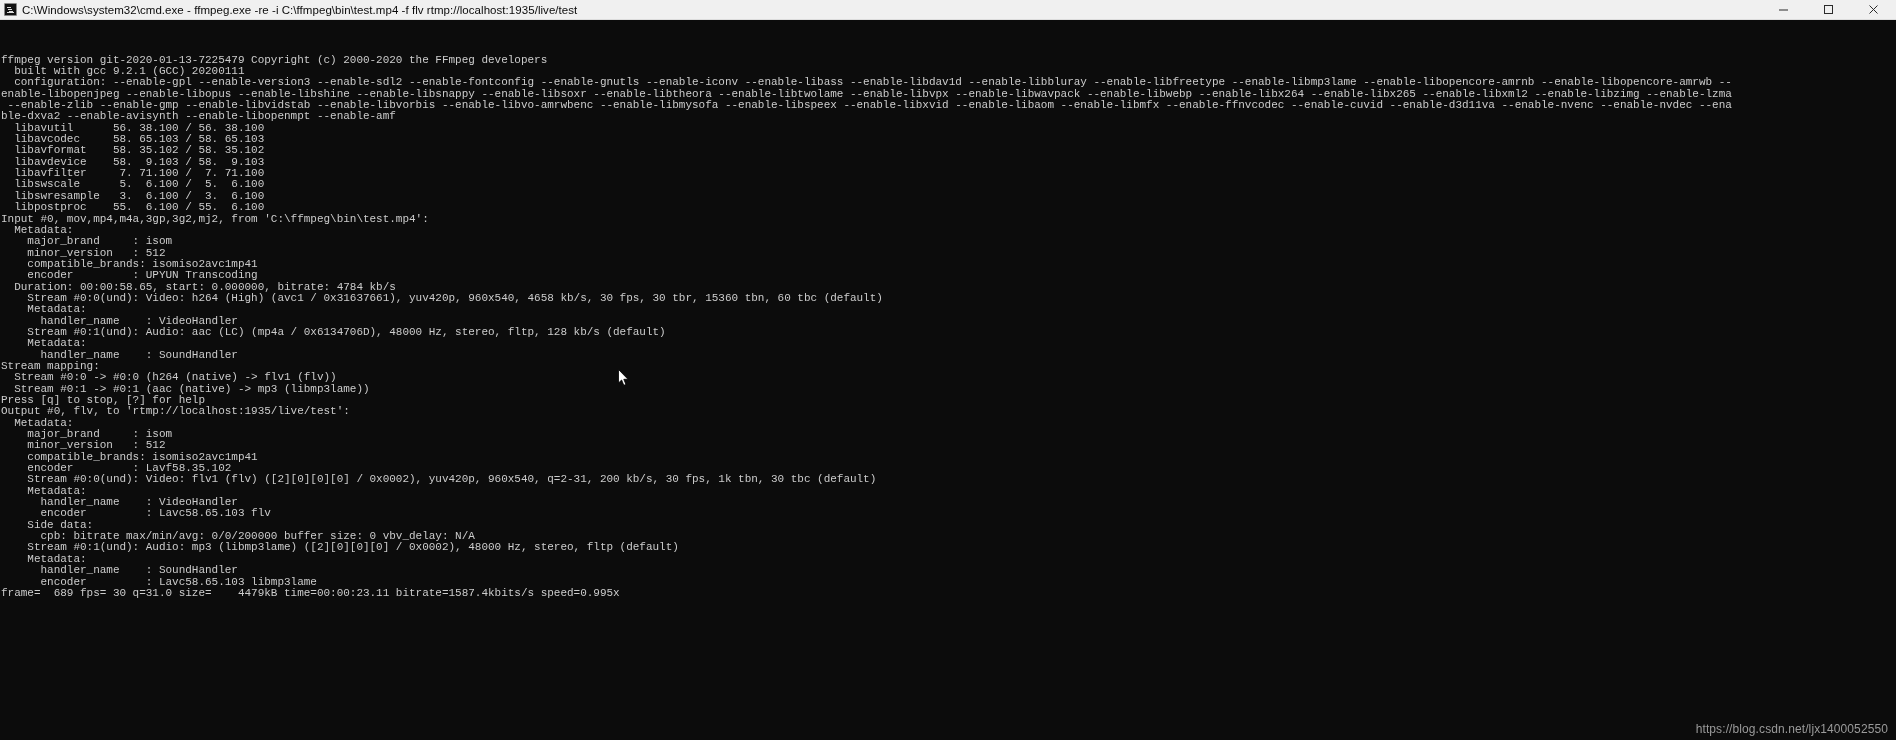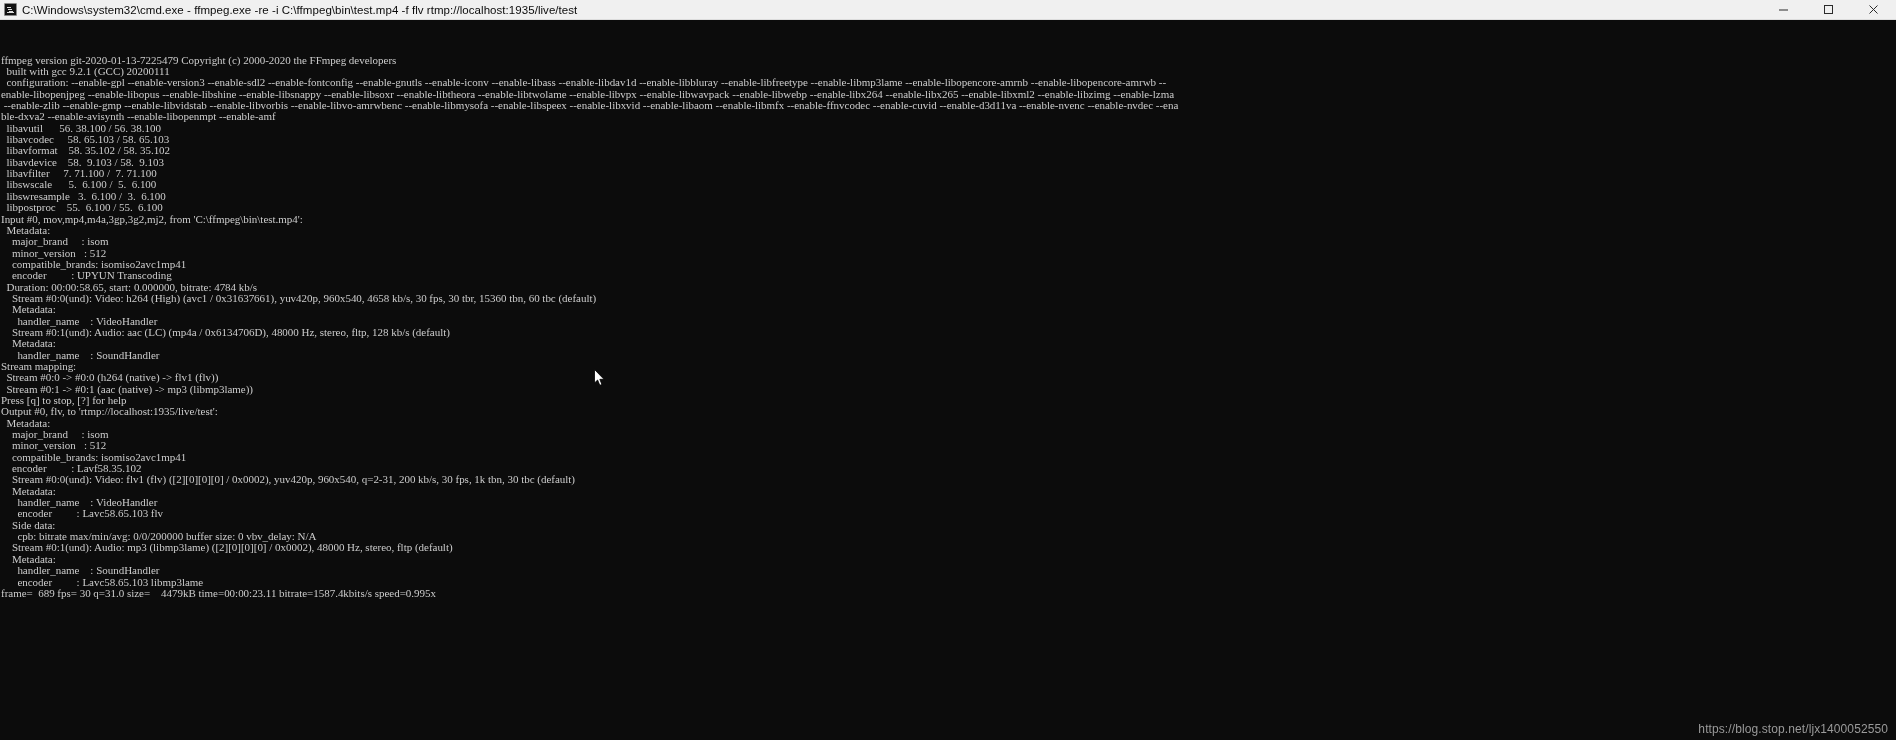--- a/index.html
+++ b/index.html
@@ -89,21 +89,21 @@
     justify-content: center;
     color: #2b2b2b;
   }
   .tb-btn svg { display: block; }
 
   
   .console {
     flex: 1 1 auto;
     background: #0c0c0c;
     color: #cccccc;
-    font-family: Liberation Serif, serif;
+    font-family: Liberation Mono, monospace;
     font-size: 11px;
     line-height: 11.35px;
     padding: 3px 0 12px 1px;
     overflow: hidden;
     position: relative;
     white-space: pre;
     letter-spacing: -0.02px;
   }
   .console .line {
     white-space: pre;
@@ -161,14 +161,14 @@
   </div>
 
   <div class="console" id="console-output">
     <div class="line">ffmpeg version git-2020-01-13-7225479 Copyright (c) 2000-2020 the FFmpeg developers</div><div class="line">  built with gcc 9.2.1 (GCC) 20200111</div><div class="line">  configuration: --enable-gpl --enable-version3 --enable-sdl2 --enable-fontconfig --enable-gnutls --enable-iconv --enable-libass --enable-libdav1d --enable-libbluray --enable-libfreetype --enable-libmp3lame --enable-libopencore-amrnb --enable-libopencore-amrwb --</div><div class="line">enable-libopenjpeg --enable-libopus --enable-libshine --enable-libsnappy --enable-libsoxr --enable-libtheora --enable-libtwolame --enable-libvpx --enable-libwavpack --enable-libwebp --enable-libx264 --enable-libx265 --enable-libxml2 --enable-libzimg --enable-lzma</div><div class="line"> --enable-zlib --enable-gmp --enable-libvidstab --enable-libvorbis --enable-libvo-amrwbenc --enable-libmysofa --enable-libspeex --enable-libxvid --enable-libaom --enable-libmfx --enable-ffnvcodec --enable-cuvid --enable-d3d11va --enable-nvenc --enable-nvdec --ena</div><div class="line">ble-dxva2 --enable-avisynth --enable-libopenmpt --enable-amf</div><div class="line">  libavutil      56. 38.100 / 56. 38.100</div><div class="line">  libavcodec     58. 65.103 / 58. 65.103</div><div class="line">  libavformat    58. 35.102 / 58. 35.102</div><div class="line">  libavdevice    58.  9.103 / 58.  9.103</div><div class="line">  libavfilter     7. 71.100 /  7. 71.100</div><div class="line">  libswscale      5.  6.100 /  5.  6.100</div><div class="line">  libswresample   3.  6.100 /  3.  6.100</div><div class="line">  libpostproc    55.  6.100 / 55.  6.100</div><div class="line">Input #0, mov,mp4,m4a,3gp,3g2,mj2, from 'C:\ffmpeg\bin\test.mp4':</div><div class="line">  Metadata:</div><div class="line">    major_brand     : isom</div><div class="line">    minor_version   : 512</div><div class="line">    compatible_brands: isomiso2avc1mp41</div><div class="line">    encoder         : UPYUN Transcoding</div><div class="line">  Duration: 00:00:58.65, start: 0.000000, bitrate: 4784 kb/s</div><div class="line">    Stream #0:0(und): Video: h264 (High) (avc1 / 0x31637661), yuv420p, 960x540, 4658 kb/s, 30 fps, 30 tbr, 15360 tbn, 60 tbc (default)</div><div class="line">    Metadata:</div><div class="line">      handler_name    : VideoHandler</div><div class="line">    Stream #0:1(und): Audio: aac (LC) (mp4a / 0x6134706D), 48000 Hz, stereo, fltp, 128 kb/s (default)</div><div class="line">    Metadata:</div><div class="line">      handler_name    : SoundHandler</div><div class="line">Stream mapping:</div><div class="line">  Stream #0:0 -&gt; #0:0 (h264 (native) -&gt; flv1 (flv))</div><div class="line">  Stream #0:1 -&gt; #0:1 (aac (native) -&gt; mp3 (libmp3lame))</div><div class="line">Press [q] to stop, [?] for help</div><div class="line">Output #0, flv, to 'rtmp://localhost:1935/live/test':</div><div class="line">  Metadata:</div><div class="line">    major_brand     : isom</div><div class="line">    minor_version   : 512</div><div class="line">    compatible_brands: isomiso2avc1mp41</div><div class="line">    encoder         : Lavf58.35.102</div><div class="line">    Stream #0:0(und): Video: flv1 (flv) ([2][0][0][0] / 0x0002), yuv420p, 960x540, q=2-31, 200 kb/s, 30 fps, 1k tbn, 30 tbc (default)</div><div class="line">    Metadata:</div><div class="line">      handler_name    : VideoHandler</div><div class="line">      encoder         : Lavc58.65.103 flv</div><div class="line">    Side data:</div><div class="line">      cpb: bitrate max/min/avg: 0/0/200000 buffer size: 0 vbv_delay: N/A</div><div class="line">    Stream #0:1(und): Audio: mp3 (libmp3lame) ([2][0][0][0] / 0x0002), 48000 Hz, stereo, fltp (default)</div><div class="line">    Metadata:</div><div class="line">      handler_name    : SoundHandler</div><div class="line">      encoder         : Lavc58.65.103 libmp3lame</div><div class="line">frame=  689 fps= 30 q=31.0 size=    4479kB time=00:00:23.11 bitrate=1587.4kbits/s speed=0.995x</div><div class="mouse-cursor">
       <svg width="12" height="19" viewBox="0 0 12 19" aria-hidden="true">
         <path d="M0.5 0.5 L0.5 14 L3.6 11 L5.8 16.3 L7.9 15.4 L5.8 10.3 L10 10.3 Z" fill="#ffffff" stroke="#000000" stroke-width="0.8"></path>
       </svg>
     </div>
   </div>
 
-  <div class="watermark">https://blog.stop.net/ljx1400052550</div>
+  <div class="watermark">https://blog.csdn.net/ljx1400052550</div>
 </div>
 
 </body></html>

